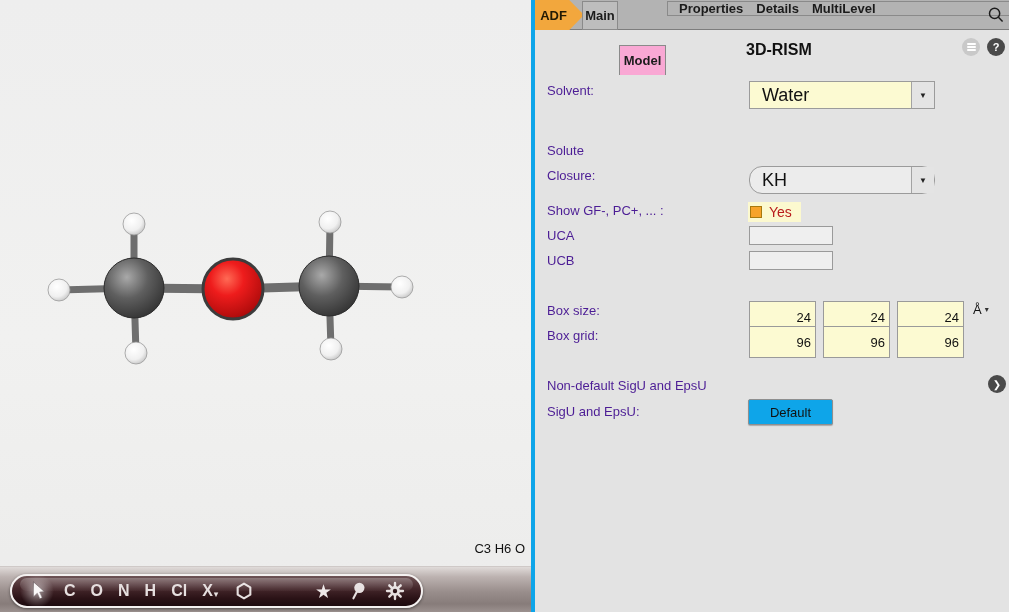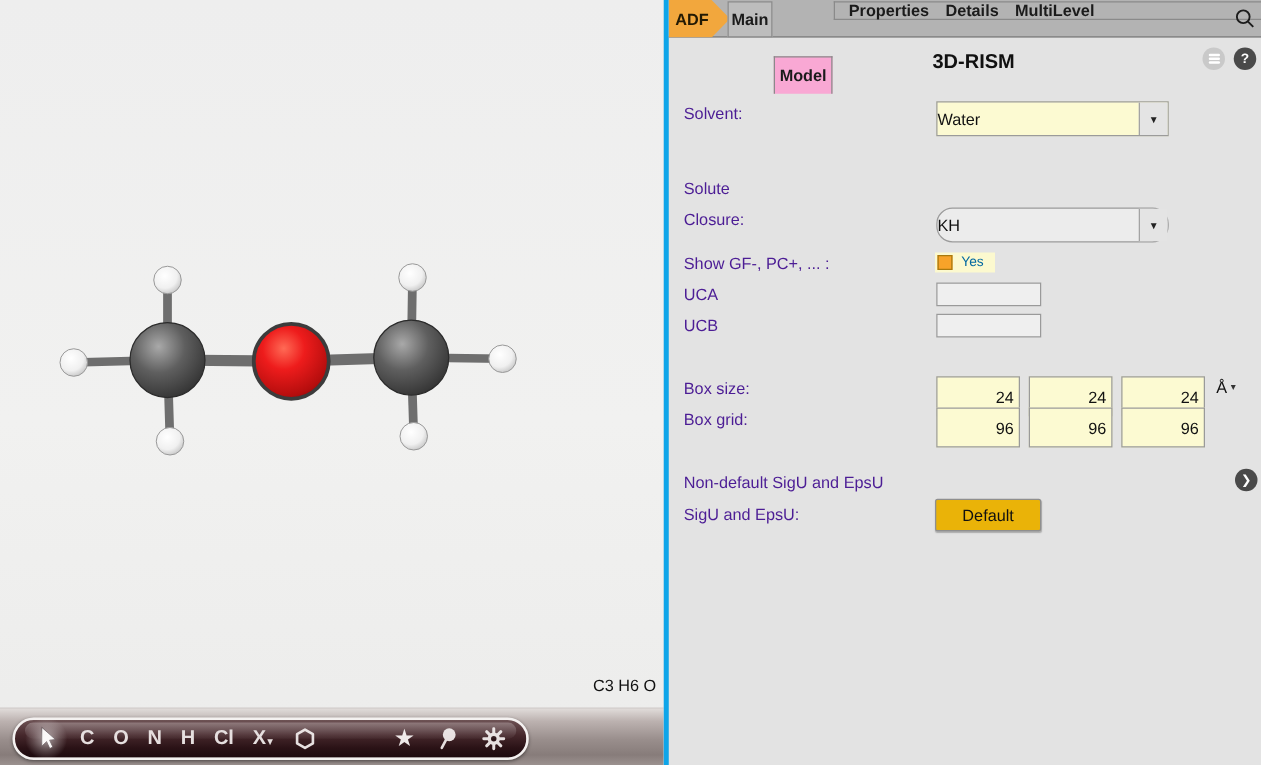--- a/index.html
+++ b/index.html
@@ -60,41 +60,41 @@
                 box-shadow:0 -3px 0 #fff, 0 3px 0 #fff; }
   #help-btn { left:452px; top:38px; background:#4a4a4a; color:#fff; font-size:11px; font-weight:700; }
 
   .row-label { position:absolute; left:12px; font-size:13px; color:#4c1d95; line-height:18px; }
 
   
   .dropdown { position:absolute; left:214px; width:186px; height:28px; border:1px solid #9b9b9b;
               display:flex; align-items:center; }
   .dd-yellow { background:#fcfad2; }
   .dd-gray { background:#ececec; }
-  .dd-text { flex:1; font-size:13px; color:#111; }
+  .dd-text { flex:1; padding-left:12px; font-size:18px; color:#111; }
   .dd-btn { width:23px; height:100%; background:#e4e4e4; border-left:1px solid #a3a3a3;
             display:flex; align-items:center; justify-content:center; font-size:8px; color:#222; }
 
   
   #yes-wrap { position:absolute; left:213px; top:202px; background:#fcf9cf; display:flex;
               align-items:center; gap:7px; padding:2px 9px 2px 2px; }
   #yes-box { width:12px; height:12px; background:#f7a329; border:1px solid #a8790e; }
-  #yes-label { font-size:11px; color:#0369a1; }
+  #yes-label { font-size:14px; color:#b91c1c; }
 
   .txt-input { position:absolute; left:214px; width:84px; height:19px; border:1px solid #9a9a9a;
                background:#efefef; font-size:13px; font-family:inherit; padding:0 3px; }
   .num-input { position:absolute; width:67px; height:32px; border:1px solid #9a9a9a; background:#fcfad2;
                font-size:13px; font-family:inherit; text-align:right; padding:0 4px; color:#111; }
   #unit-wrap { position:absolute; left:438px; top:302px; display:flex; align-items:center; gap:3px;
                font-size:13px; color:#111; }
   #unit-caret { font-size:8px; color:#333; }
 
   #chev-btn { left:453px; top:375px; background:#4a4a4a; color:#fff; font-size:10px; font-weight:700; }
   #default-btn { position:absolute; left:213px; top:399px; width:85px; height:26px;
-                 background:#eab308; border:1px solid #8f8f8f; border-radius:2px;
+                 background:#0ea5e9; border:1px solid #8f8f8f; border-radius:2px;
                  box-shadow:0 1px 1px rgba(0,0,0,.25); font-size:13px; font-family:inherit; color:#111; }
 </style>
 </head>
 <body>
 
 <div id="app">
 
   <div id="viewer">
     <svg id="mol-svg" width="531" height="612" viewBox="0 0 531 612">
       <defs>

